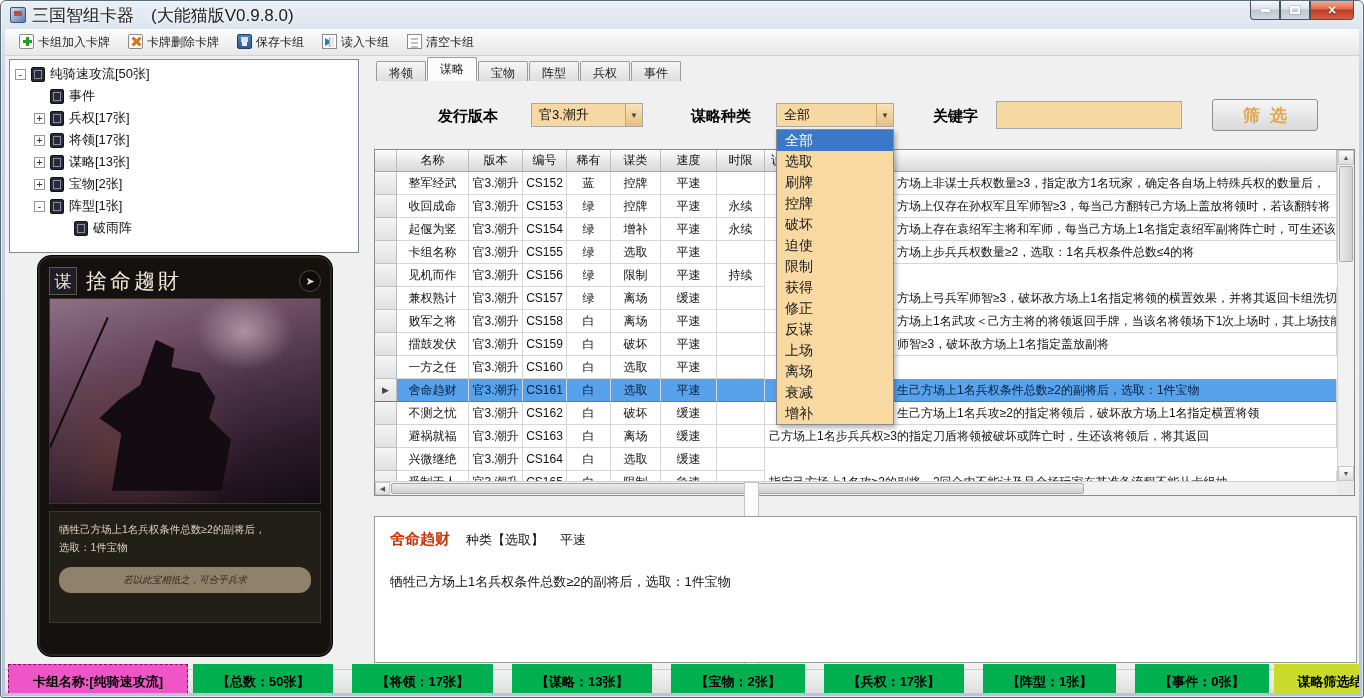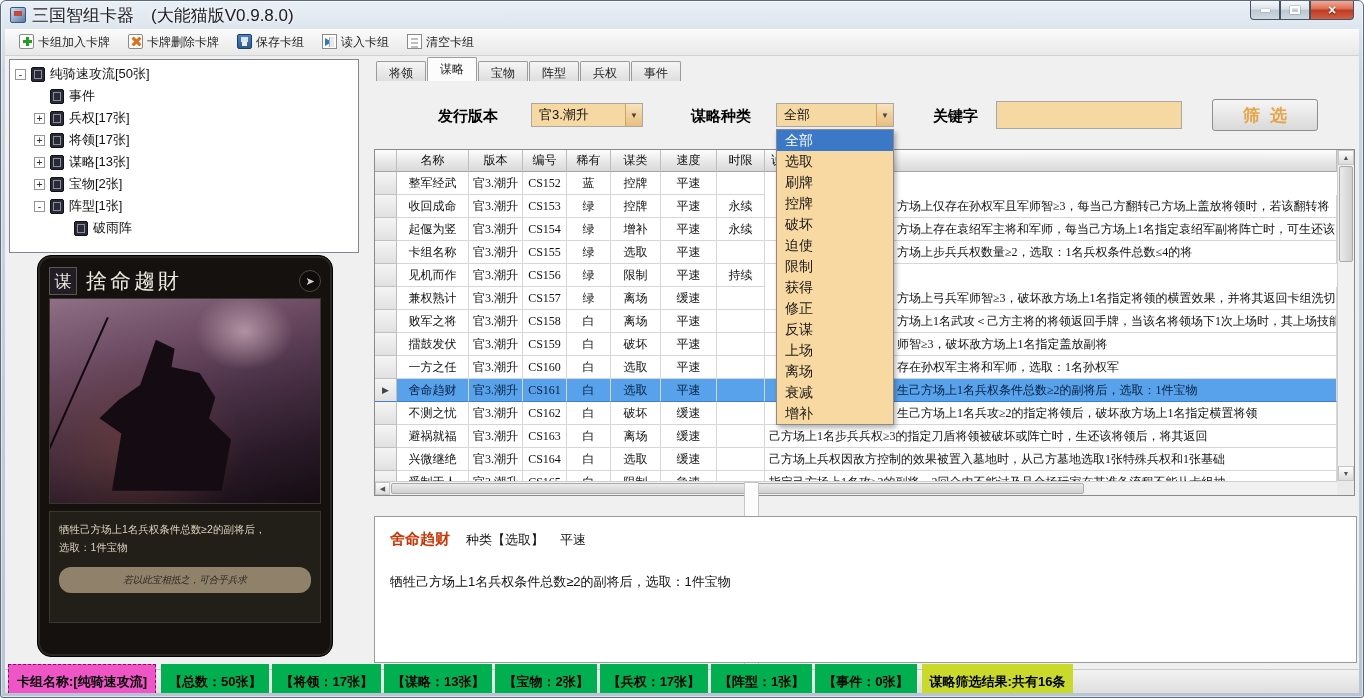--- a/index.html
+++ b/index.html
@@ -98,21 +98,21 @@
               display:flex;align-items:center;justify-content:center;letter-spacing:10px;padding-left:10px;}
 
   
   .tablewrap{position:absolute;left:0;top:90px;width:981px;height:347px;background:#fff;border:1px solid #8A8A8A;}
   .gridcols{display:grid;grid-template-columns:22px 72px 54px 44px 44px 50px 56px 48px 1fr;}
   .thead{position:absolute;top:0;left:0;right:17px;height:22px;}
   .th{background:linear-gradient(#FDFDFD,#E6E6E6 60%,#D9D9D9);border-right:1px solid #BDBDBD;border-bottom:1px solid #A6A6A6;
       display:flex;align-items:center;justify-content:center;font-size:12px;color:#111;overflow:hidden;}
   .th.left{justify-content:flex-start;padding-left:6px;}
   .tbody{position:absolute;top:22px;left:0;right:17px;bottom:14px;overflow:hidden;}
-  .row{height:23px;font-family:Liberation Serif, serif;}
+  .row{height:23px;}
   .td{border-right:1px solid #D6D6D6;border-bottom:1px solid #D6D6D6;display:flex;align-items:center;justify-content:center;
       font-size:12px;color:#111;white-space:nowrap;overflow:hidden;background:#fff;}
   .td.rowhdr{background:linear-gradient(#F5F5F5,#E1E1E1);border-right:1px solid #BDBDBD;border-bottom:1px solid #C2C2C2;}
   .td.desc{justify-content:flex-start;padding:0 4px;}
   .row.indent .td.desc{padding-left:132px;}
   .row.selected .td{background:#58A2EC;border-bottom-color:#3F7FC4;color:#05203C;}
   .row.selected .td.rowhdr{background:linear-gradient(#F5F5F5,#E1E1E1);color:#333;}
   .row.selected .td.rowhdr::after{content:"\25b6";font-size:9px;color:#444;}
 
   .vscroll{position:absolute;top:0;right:0;bottom:14px;width:17px;background:#F1F1F1;border-left:1px solid #D0D0D0;}
@@ -138,25 +138,25 @@
   
   .detail{position:absolute;left:0;top:457px;width:983px;height:147px;background:#fff;border:1px solid #9A9A9A;padding:13px 15px;}
   .d1{display:flex;align-items:baseline;gap:16px;}
   .dname{color:#CC3300;font-weight:bold;font-size:15px;}
   .dmeta{font-size:13px;color:#111;}
   .dtext{margin-top:24px;font-size:13px;color:#111;}
 
   
   .statusbar{position:absolute;left:0;right:0;bottom:0;height:24px;background:linear-gradient(#F3F3F3,#DEDEDE);
              border-top:1px solid #C8C8C8;display:flex;align-items:center;gap:5px;padding:0 3px;}
-  .seg{padding:1px 8px;height:35px;display:flex;align-items:center;font-size:13px;font-weight:bold;color:#000;white-space:nowrap;}
+  .seg{padding:1px 24px;height:35px;display:flex;align-items:center;font-size:13px;font-weight:bold;color:#000;white-space:nowrap;}
   .seg.pink{background:#F055C8;border:1px dashed #8A0A66;}
   .seg.green{background:#00B050;}
   .seg.yellow{background:#C9DA2A;}
-  .segs{display:flex;gap:3px;}
+  .segs{display:flex;gap:19px;}
 </style>
 </head>
 <body>
 
 <div class="frame">
   <div class="titlebar">
     <span class="app-icon"></span>
     <span class="title">三国智组卡器　(大能猫版V0.9.8.0)</span>
   </div>
   <div class="winbtns">
@@ -297,20 +297,21 @@
 
         <div class="row gridcols indent">
             <div class="td rowhdr"></div>
             <div class="td">整军经武</div>
             <div class="td">官3.潮升</div>
             <div class="td">CS152</div>
             <div class="td">蓝</div>
             <div class="td">控牌</div>
             <div class="td">平速</div>
             <div class="td"></div>
+            <div class="td desc">方场上非谋士兵权数量≥3，指定敌方1名玩家，确定各自场上特殊兵权的数量后，</div>
           </div>
             <div class="row gridcols indent">
             <div class="td rowhdr"></div>
             <div class="td">收回成命</div>
             <div class="td">官3.潮升</div>
             <div class="td">CS153</div>
             <div class="td">绿</div>
             <div class="td">控牌</div>
             <div class="td">平速</div>
             <div class="td">永续</div>
@@ -383,21 +384,20 @@
           </div>
             <div class="row gridcols indent">
             <div class="td rowhdr"></div>
             <div class="td">一方之任</div>
             <div class="td">官3.潮升</div>
             <div class="td">CS160</div>
             <div class="td">白</div>
             <div class="td">选取</div>
             <div class="td">平速</div>
             <div class="td"></div>
-            <div class="td desc">存在孙权军主将和军师，选取：1名孙权军</div>
           </div>
             <div class="row gridcols selected indent">
             <div class="td rowhdr"></div>
             <div class="td">舍命趋财</div>
             <div class="td">官3.潮升</div>
             <div class="td">CS161</div>
             <div class="td">白</div>
             <div class="td">选取</div>
             <div class="td">平速</div>
             <div class="td"></div>
@@ -427,21 +427,20 @@
           </div>
             <div class="row gridcols">
             <div class="td rowhdr"></div>
             <div class="td">兴微继绝</div>
             <div class="td">官3.潮升</div>
             <div class="td">CS164</div>
             <div class="td">白</div>
             <div class="td">选取</div>
             <div class="td">缓速</div>
             <div class="td"></div>
-            <div class="td desc">己方场上兵权因敌方控制的效果被置入墓地时，从己方墓地选取1张特殊兵权和1张基础</div>
           </div>
             <div class="row gridcols">
             <div class="td rowhdr"></div>
             <div class="td">受制于人</div>
             <div class="td">官3.潮升</div>
             <div class="td">CS165</div>
             <div class="td">白</div>
             <div class="td">限制</div>
             <div class="td">急速</div>
             <div class="td"></div>

